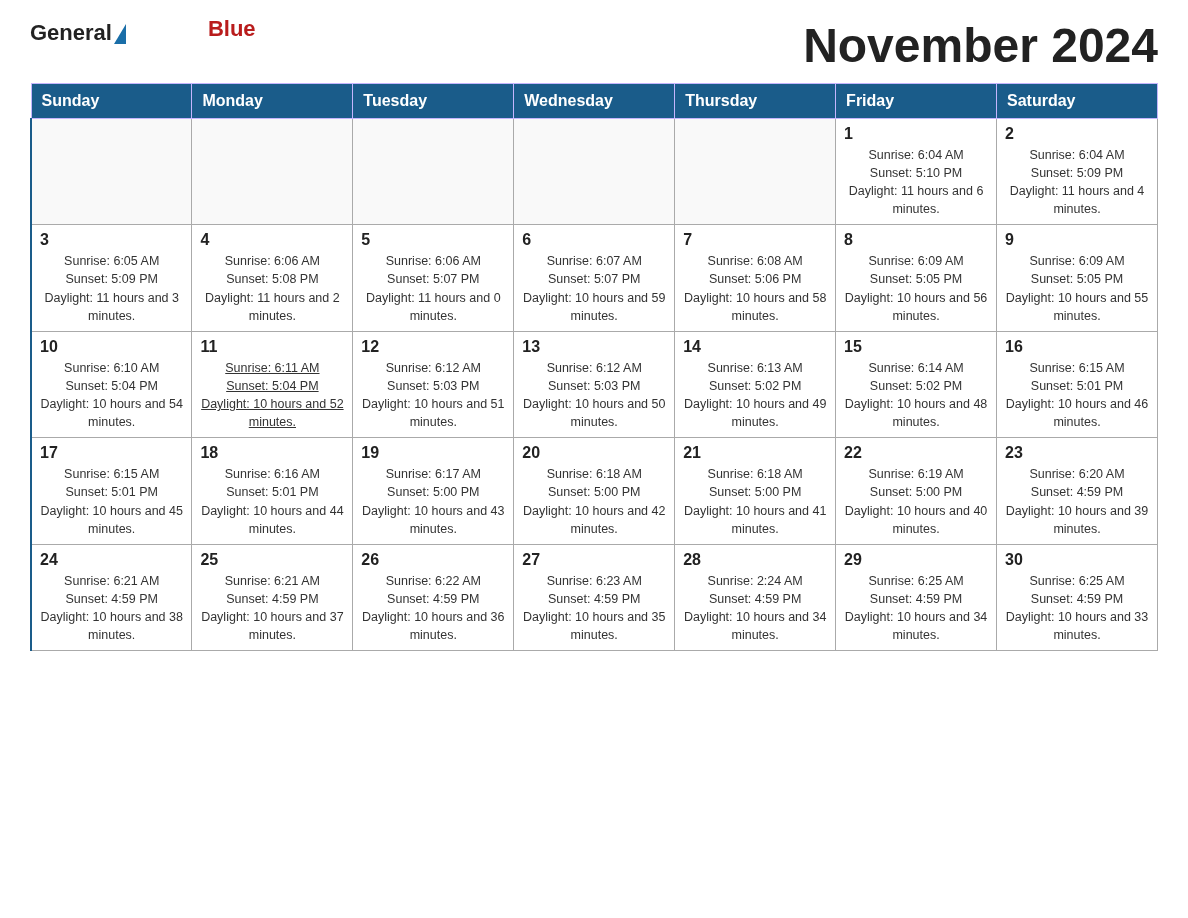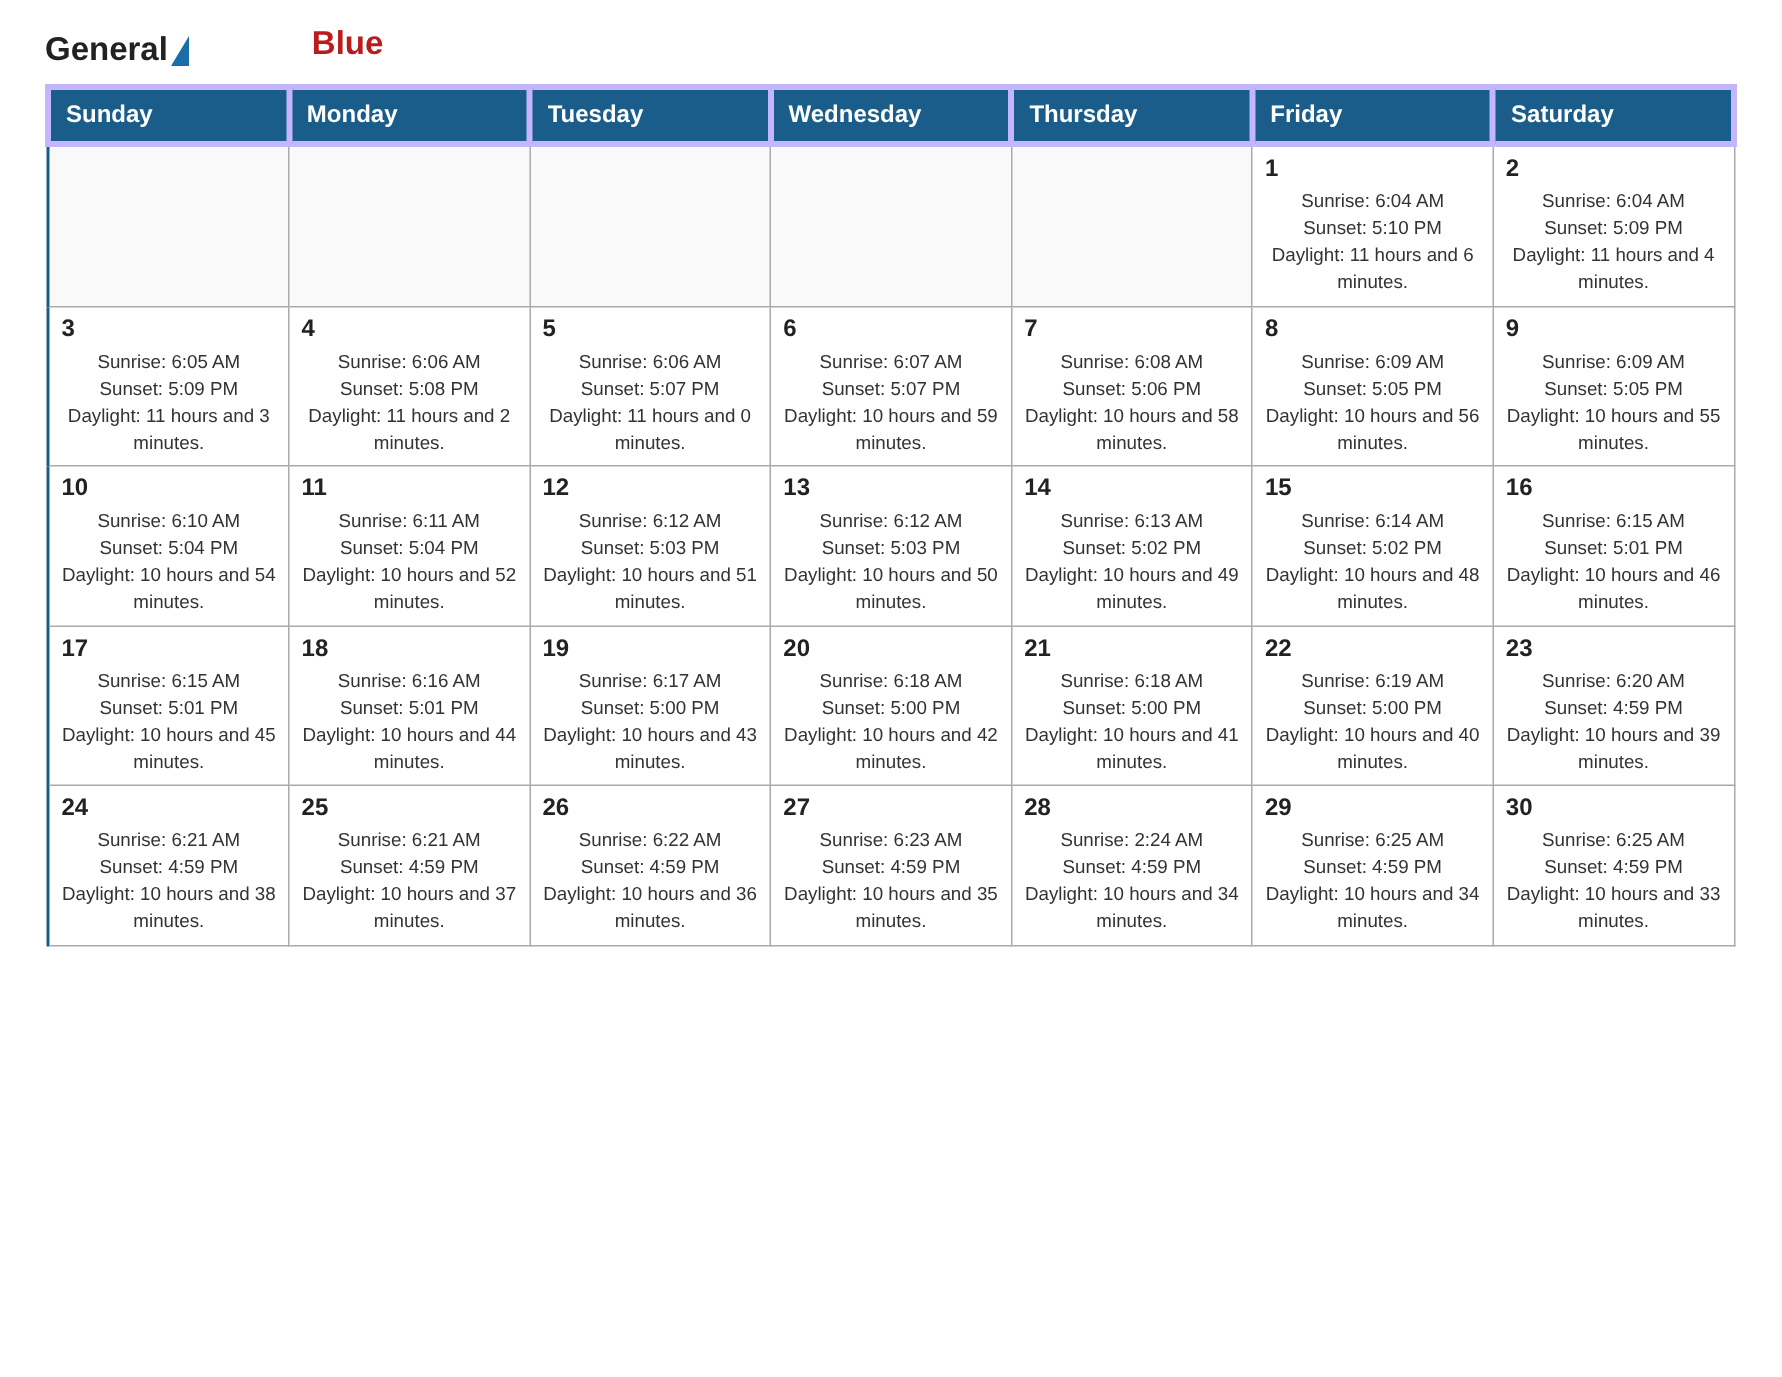--- a/index.html
+++ b/index.html
@@ -65,21 +65,21 @@
       border-collapse: collapse;
       margin-top: 8px;
     }
     .calendar thead tr th {
       background: #1a5c8a;
       color: #fff;
       font-size: 16px;
       font-weight: bold;
       padding: 8px 10px;
       text-align: left;
-      border: 4px solid #c4b5fd;
+      border: 1px solid #c4b5fd;
     }
     .calendar tbody tr td {
       border: 1px solid #aaa;
       vertical-align: top;
       padding: 6px 8px;
       width: 14.28%;
       min-height: 100px;
     }
     .day-number {
       font-size: 16px;
@@ -108,20 +108,21 @@
     <div class="logo-top">
       <span class="logo-general">General</span>
       <div class="logo-triangle"></div>
     </div>
     <div style="display:flex; align-items:center; margin-top:-2px;">
       <span style="font-size:22px; font-weight:bold; color:#222; opacity:0;">General</span>
       <span class="logo-bottom" style="margin-left:0;">Blue</span>
     </div>
   </div>
   <div class="title-block">
+    <div class="month-title">November 2024</div>
   </div>
 </div>
 
 <table class="calendar">
   <thead>
     <tr>
     <th>Sunday</th>
         <th>Monday</th>
         <th>Tuesday</th>
         <th>Wednesday</th>
@@ -196,21 +197,21 @@
       </tr>
       <tr>
         <td>
           <span class="day-number">10</span>
           <div class="day-info" style="white-space: pre-line;">Sunrise: 6:10 AM
 Sunset: 5:04 PM
 Daylight: 10 hours and 54 minutes.</div>
         </td>
         <td>
           <span class="day-number">11</span>
-          <div class="day-info" style="white-space: pre-line;">Sunrise: 6:11 AM
+          <div class="day-info" style="white-space: pre-line; text-decoration: underline;">Sunrise: 6:11 AM
 Sunset: 5:04 PM
 Daylight: 10 hours and 52 minutes.</div>
         </td>
         <td>
           <span class="day-number">12</span>
           <div class="day-info" style="white-space: pre-line;">Sunrise: 6:12 AM
 Sunset: 5:03 PM
 Daylight: 10 hours and 51 minutes.</div>
         </td>
         <td>

